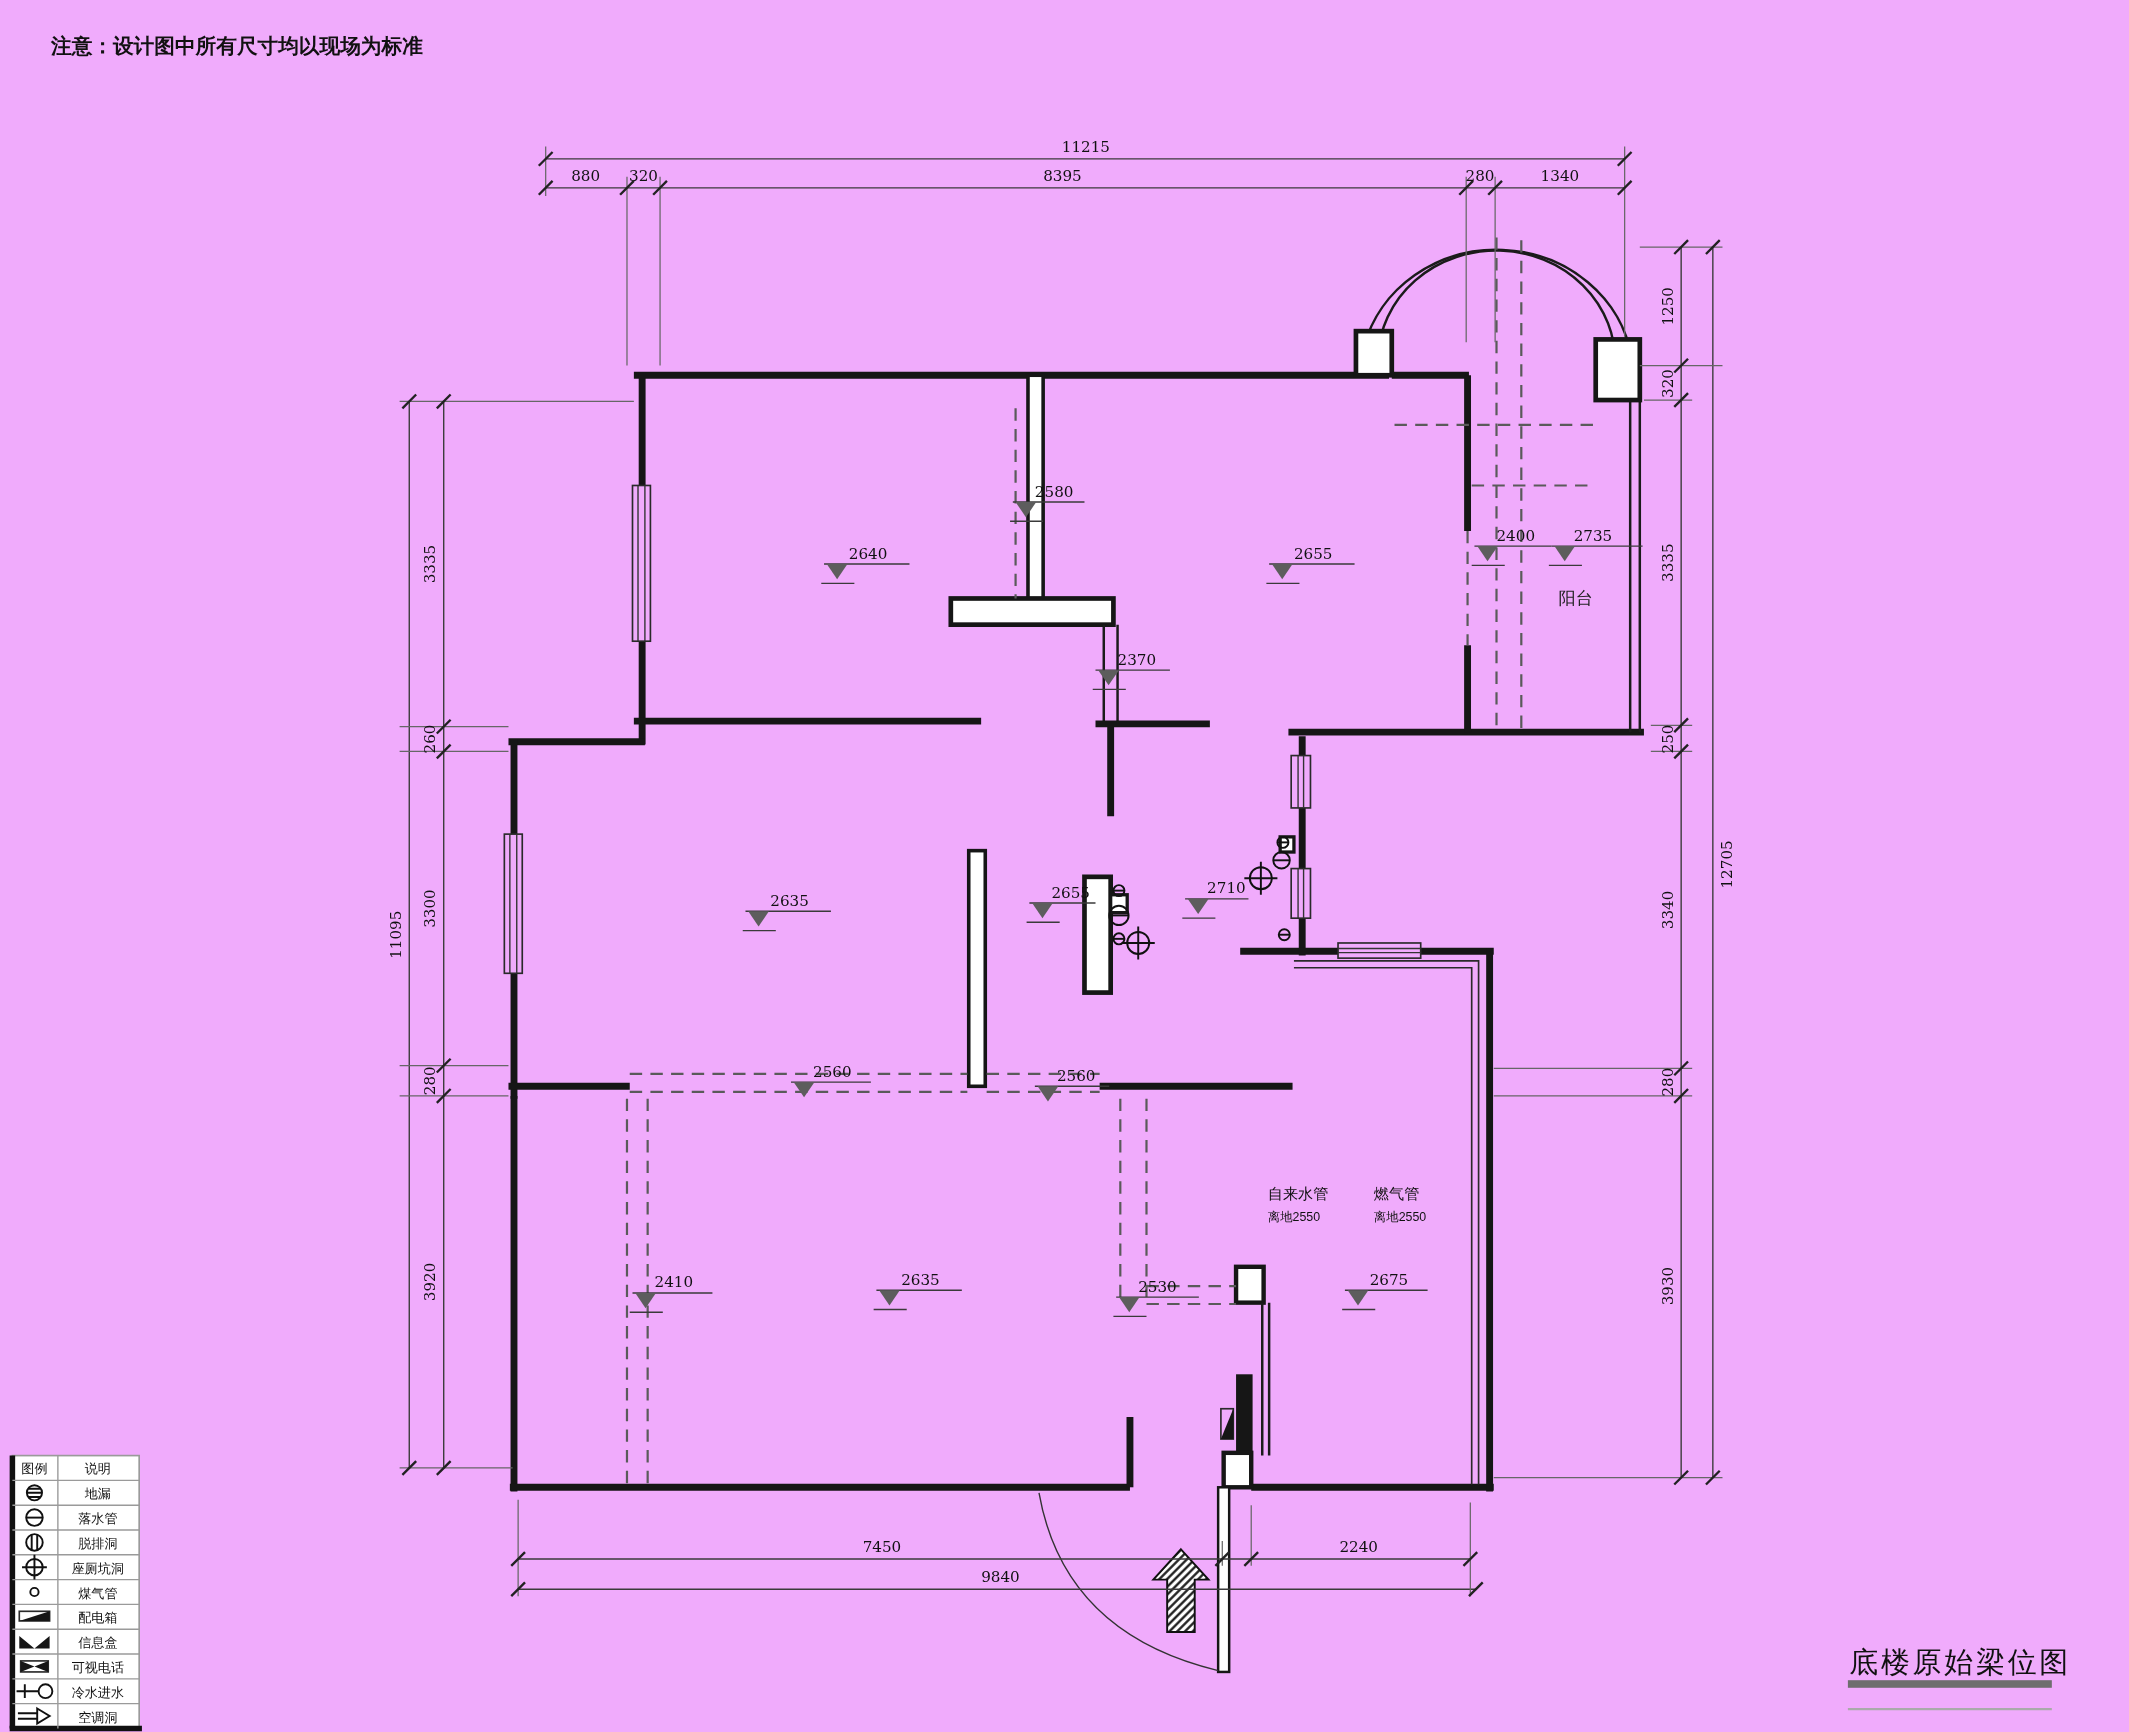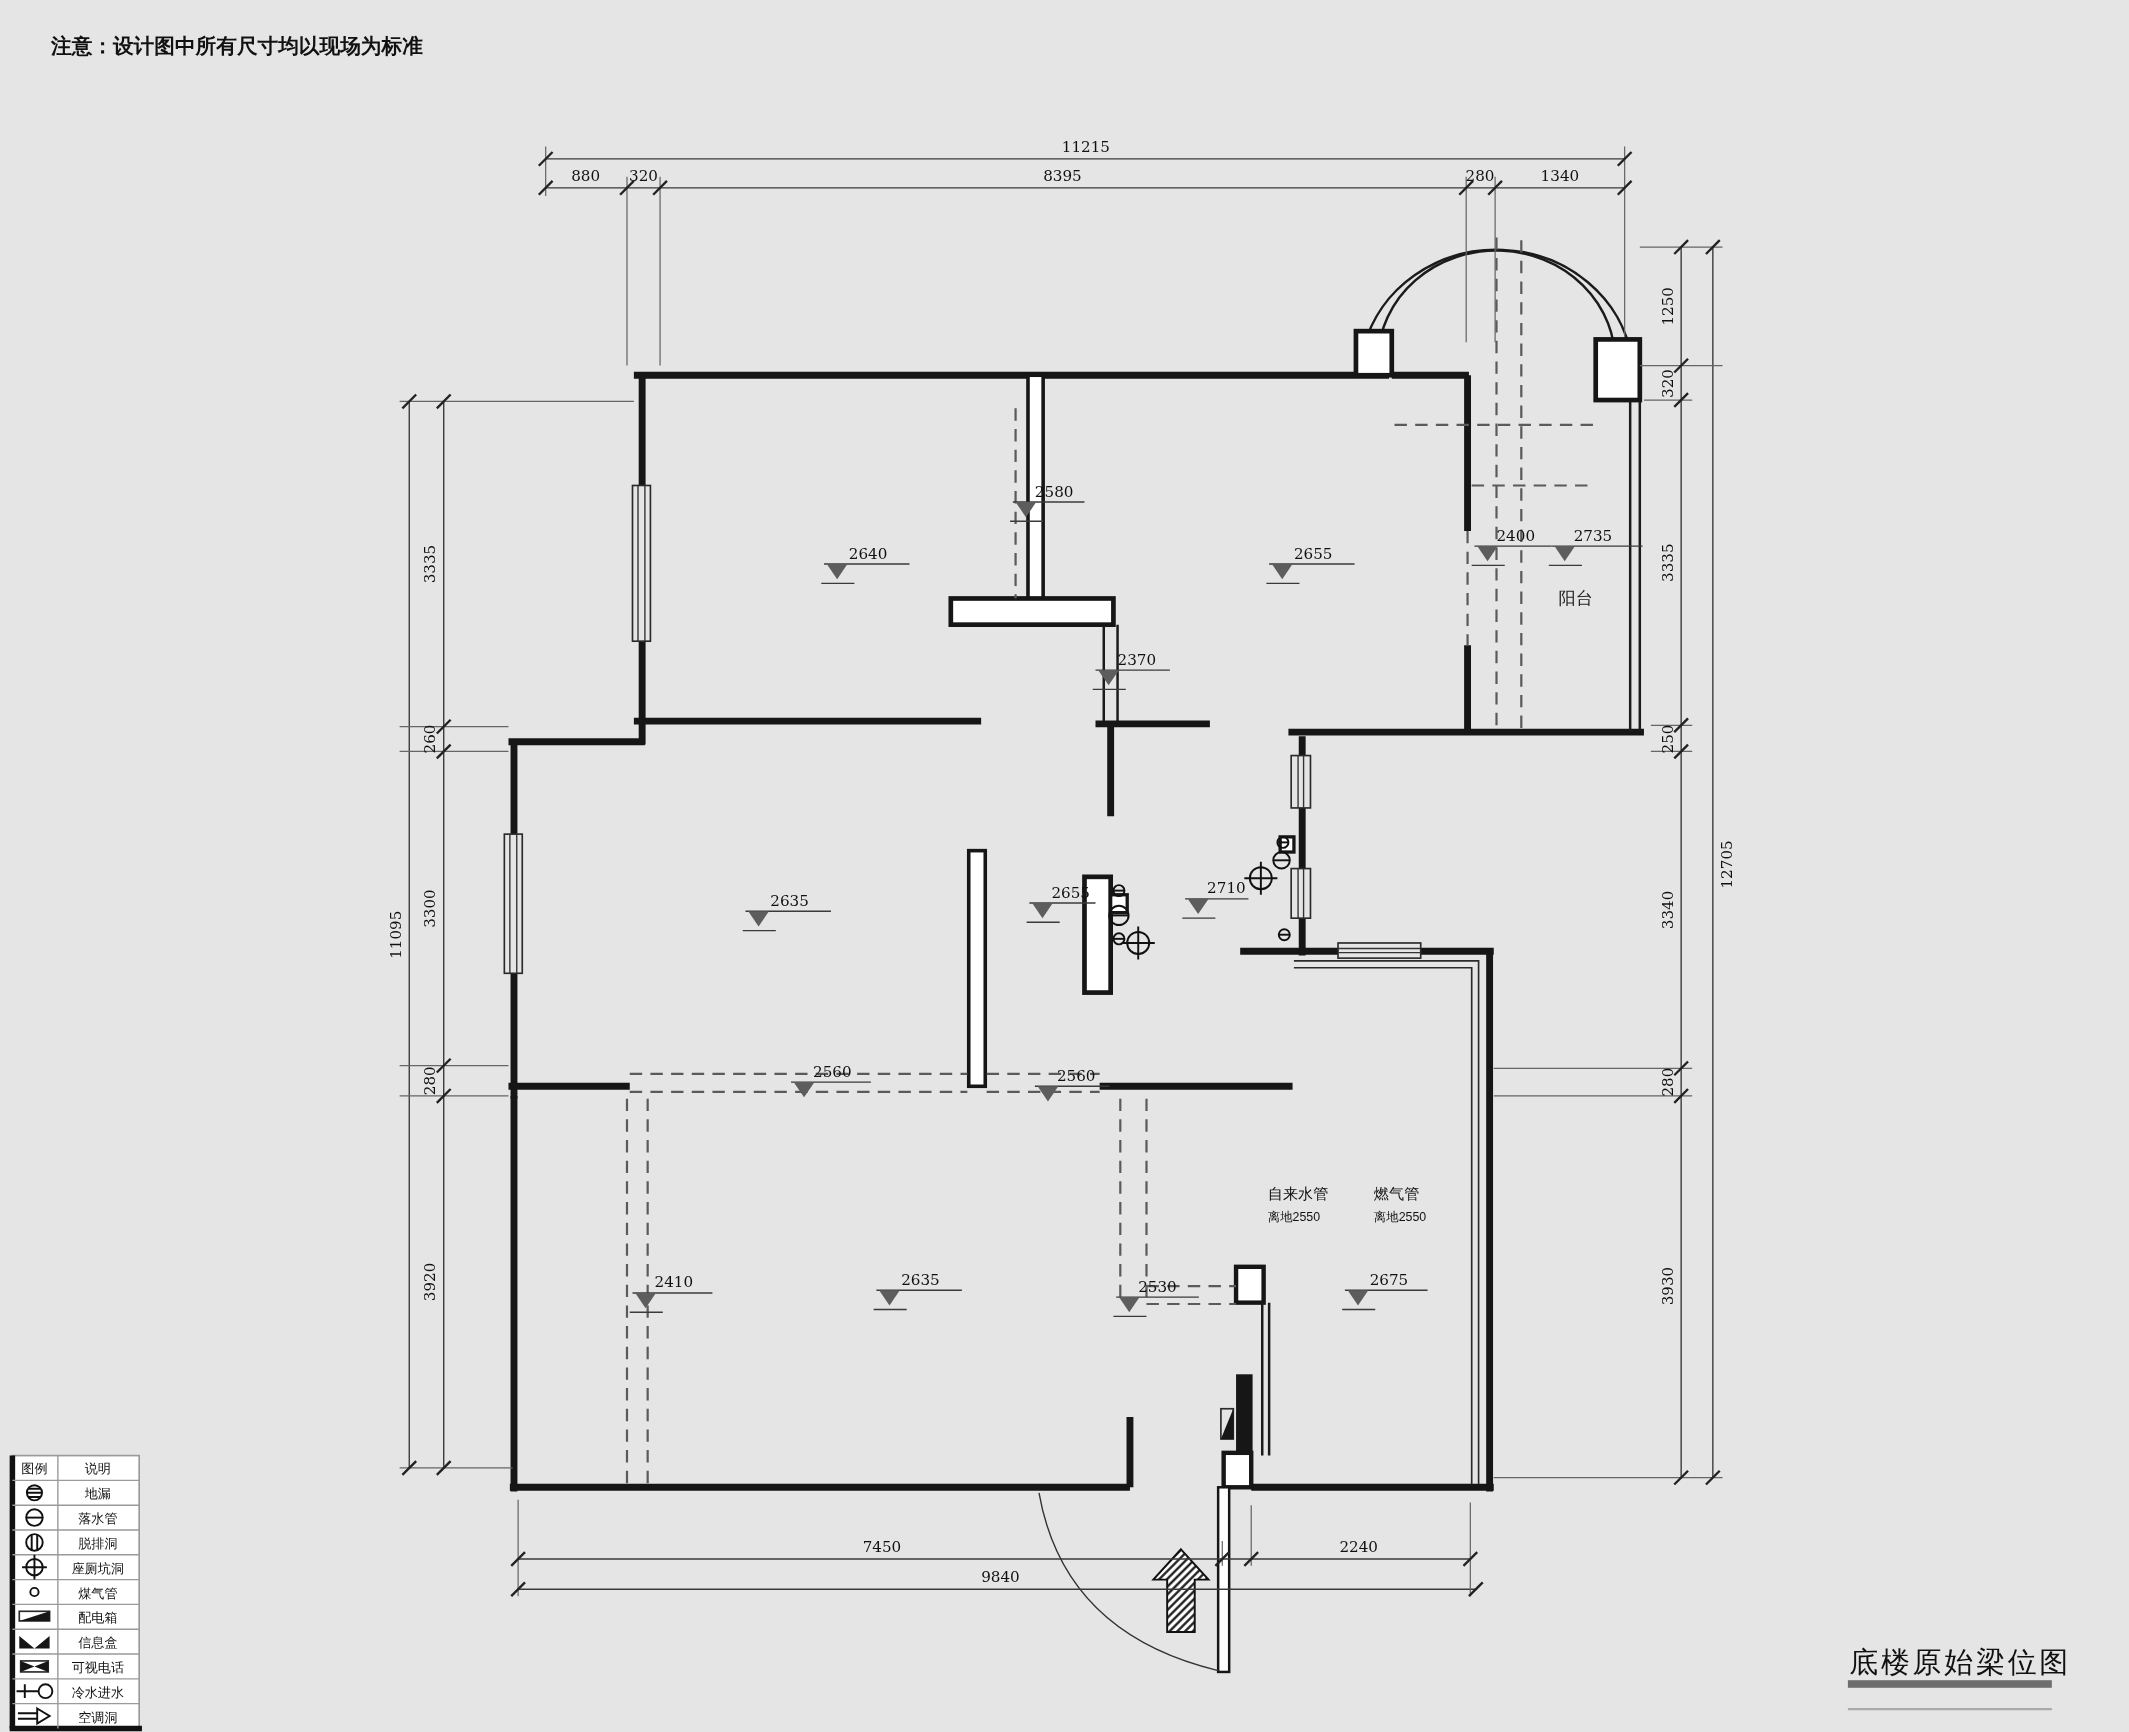--- a/index.html
+++ b/index.html
@@ -1,16 +1,16 @@
 <!DOCTYPE html>
 <html style="font-size:8.3px"><head>
 <meta charset="utf-8">
 <style>
   html,body{margin:0;padding:0;background:#ffffff;}
-  .sheet{width:2129px;height:1733px;background:#e5e5e5;position:relative;overflow:hidden;}
+  .sheet{width:2129px;height:1733px;background:#f0abfc;position:relative;overflow:hidden;}
   svg{display:block;}
   text{font-family:"DejaVu Serif","Liberation Serif",serif;fill:#111;}
   .num{font-size:11px;}
   .cjk{font-family:"Liberation Sans","DejaVu Sans",sans-serif;}
   .note{font-size:15px;font-weight:bold;}
   .title{font-size:21px;letter-spacing:2px;}
   .room{font-size:12.5px;fill:#222;}
   .pipe{font-size:11px;}
   .pipeh{font-size:9px;}
   .leg{font-size:9.5px;}

